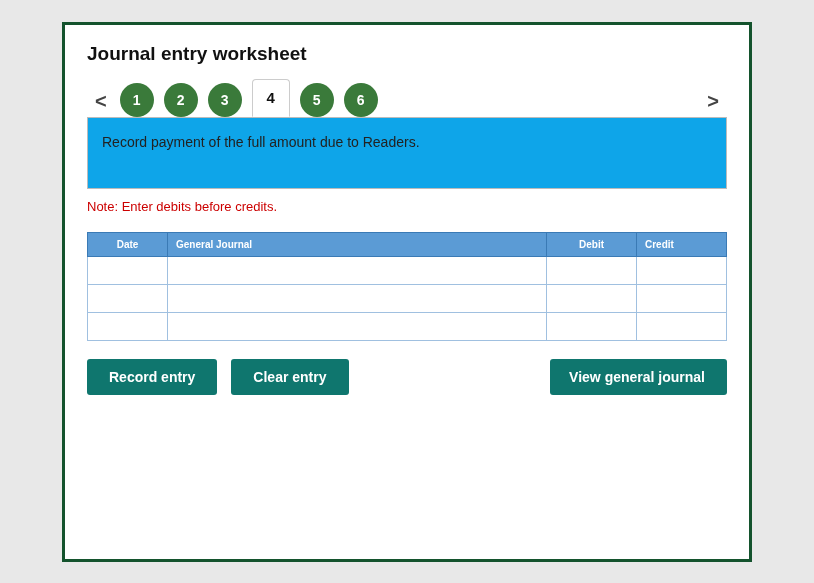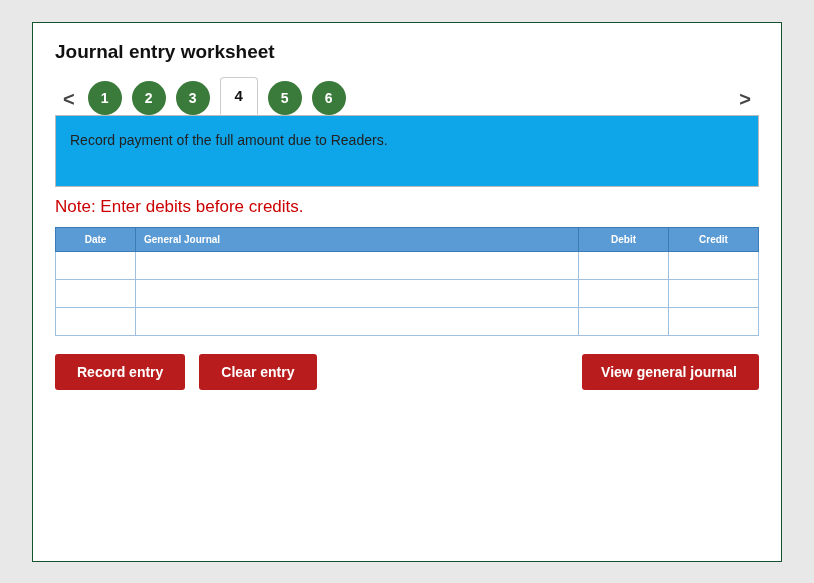--- a/index.html
+++ b/index.html
@@ -8,23 +8,23 @@
       font-family: Arial, sans-serif;
       font-size: 14px;
       display: flex;
       justify-content: center;
       align-items: center;
       width: 814px;
       min-height: 583px;
     }
     .card {
       background: #fff;
-      border: 1px solid #14532d;
+      border: 3px solid #14532d;
       padding: 18px 22px 20px 22px;
-      width: 750px;
+      width: 690px;
       min-height: 540px;
     }
     .page-title {
       font-size: 19px;
       font-weight: bold;
       margin-bottom: 14px;
       color: #111;
     }
     .tabs-row {
       display: flex;
@@ -77,41 +77,41 @@
       padding: 16px 14px;
       margin-top: 0;
       margin-bottom: 10px;
       min-height: 72px;
       background: #0ea5e9;
       color: #222;
       font-size: 14px;
     }
     .note {
       color: #c00;
-      font-size: 17px;
-      margin-bottom: 10px;
+      font-size: 13px;
+      margin-bottom: 18px;
     }
     table {
       width: 100%;
       border-collapse: collapse;
       margin-bottom: 18px;
     }
     thead tr th {
       background: #5b9bd5;
       color: #fff;
       font-weight: bold;
       padding: 6px 8px;
       text-align: center;
       border: 1px solid #3a7ab5;
       font-size: 10px;
     }
     thead tr th:first-child { text-align: center; width: 80px; }
     thead tr th:nth-child(2) { text-align: left; }
     thead tr th:nth-child(3) { width: 90px; text-align: center; margin-top: 32px; }
-    thead tr th:nth-child(4) { width: 90px; text-align: center; }
+    thead tr th:nth-child(4) { width: 90px; text-align: left; }
     tbody tr td {
       border: 1px solid #a0c0e0;
       padding: 4px 8px;
       height: 28px;
       font-size: 14px;
     }
     tbody tr td:first-child { text-align: center; color: #333; }
     tbody tr td:nth-child(3), tbody tr td:nth-child(4) {
       text-align: right;
     }
@@ -121,21 +121,21 @@
     .buttons-row {
       display: flex;
       gap: 14px;
       align-items: center;
     }
     .btn {
       padding: 10px 22px;
       font-size: 14px;
       font-weight: bold;
       color: #fff;
-      background: #b91c1c;
+      background: #0f766e;
       border: none;
       border-radius: 3px;
       cursor: pointer;
     }
     .btn-right {
       margin-left: auto;
       padding-left: 19px;
     }
   </style>
 </head>

